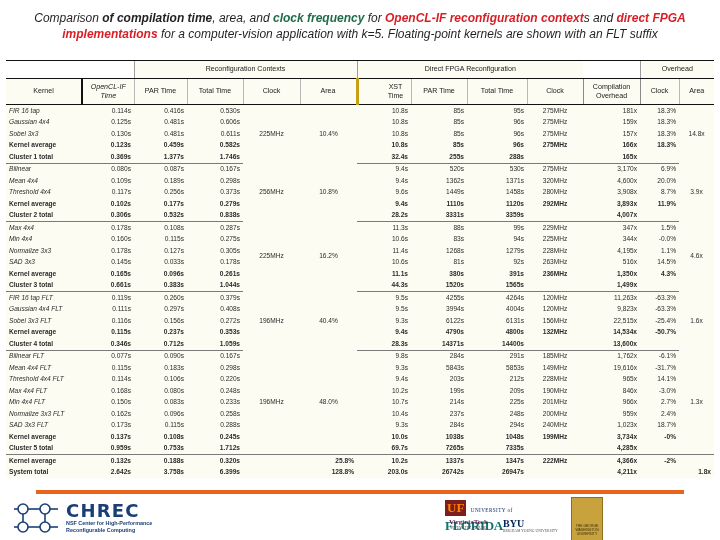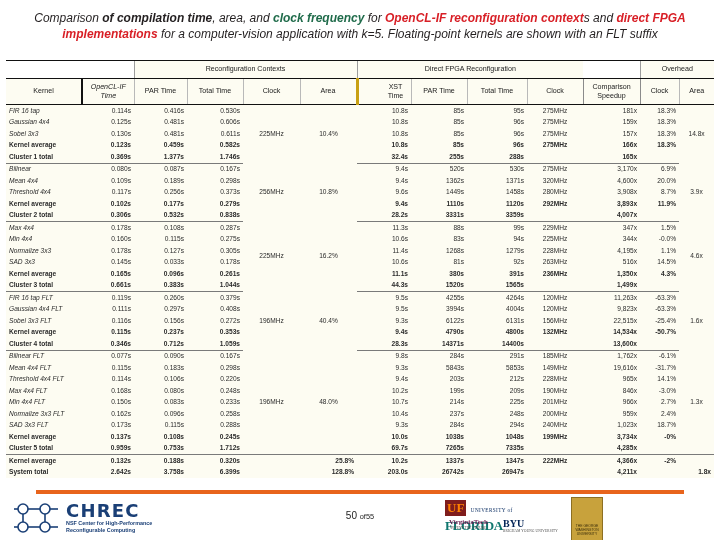--- a/index.html
+++ b/index.html
@@ -154,21 +154,21 @@
             <td class="nolb">Kernel</td>
             <td style="border-left: 2.6px solid rgb(17, 17, 17); font-style: italic;">OpenCL-IF Time</td>
             <td>PAR Time</td>
             <td>Total Time</td>
             <td>Clock</td>
             <td>Area</td>
             <td style="border-left: 3.4px solid rgb(200, 160, 20); padding-left: 25px;">XST Time</td>
             <td>PAR Time</td>
             <td>Total Time</td>
             <td>Clock</td>
-            <td style="border-left: 1px solid rgb(139, 139, 139);">Comparison Speedup</td>
+            <td style="border-left: 1px solid rgb(139, 139, 139);">Compilation Overhead</td>
             <td style="border-left: 1px solid rgb(139, 139, 139);">Clock</td>
             <td>Area</td>
           </tr>
           <tr class="">
             <td class="kern rowh">FIR 16 tap</td>
             <td class="num vb-black">0.114s</td>
             <td class="num">0.416s</td>
             <td class="num">0.530s</td>
             <td class="mid" rowspan="5">225MHz</td>
             <td class="mid" rowspan="5">10.4%</td>
@@ -594,24 +594,20 @@
             <line x1="31" y1="14" x2="31" y2="22"></line>
         </g>
       </svg>
       <div class="word">CHREC</div>
       <div class="sub">
         <span>NSF Center for High-Performance</span><br>
         <span>Reconfigurable Computing</span>
       </div>
     </div>
 
-    <div class="pageno">
-      <span>50</span>
-      <span class="of">of</span><span class="of">55</span>
-    </div>
 
     <div class="logos">
       <div class="uf">
         <span class="ufmark">UF</span>
         <span>
           <span class="uni">UNIVERSITY of</span><br>
           <span class="fl">FLORIDA</span>
         </span>
       </div>
       <div class="vt">

